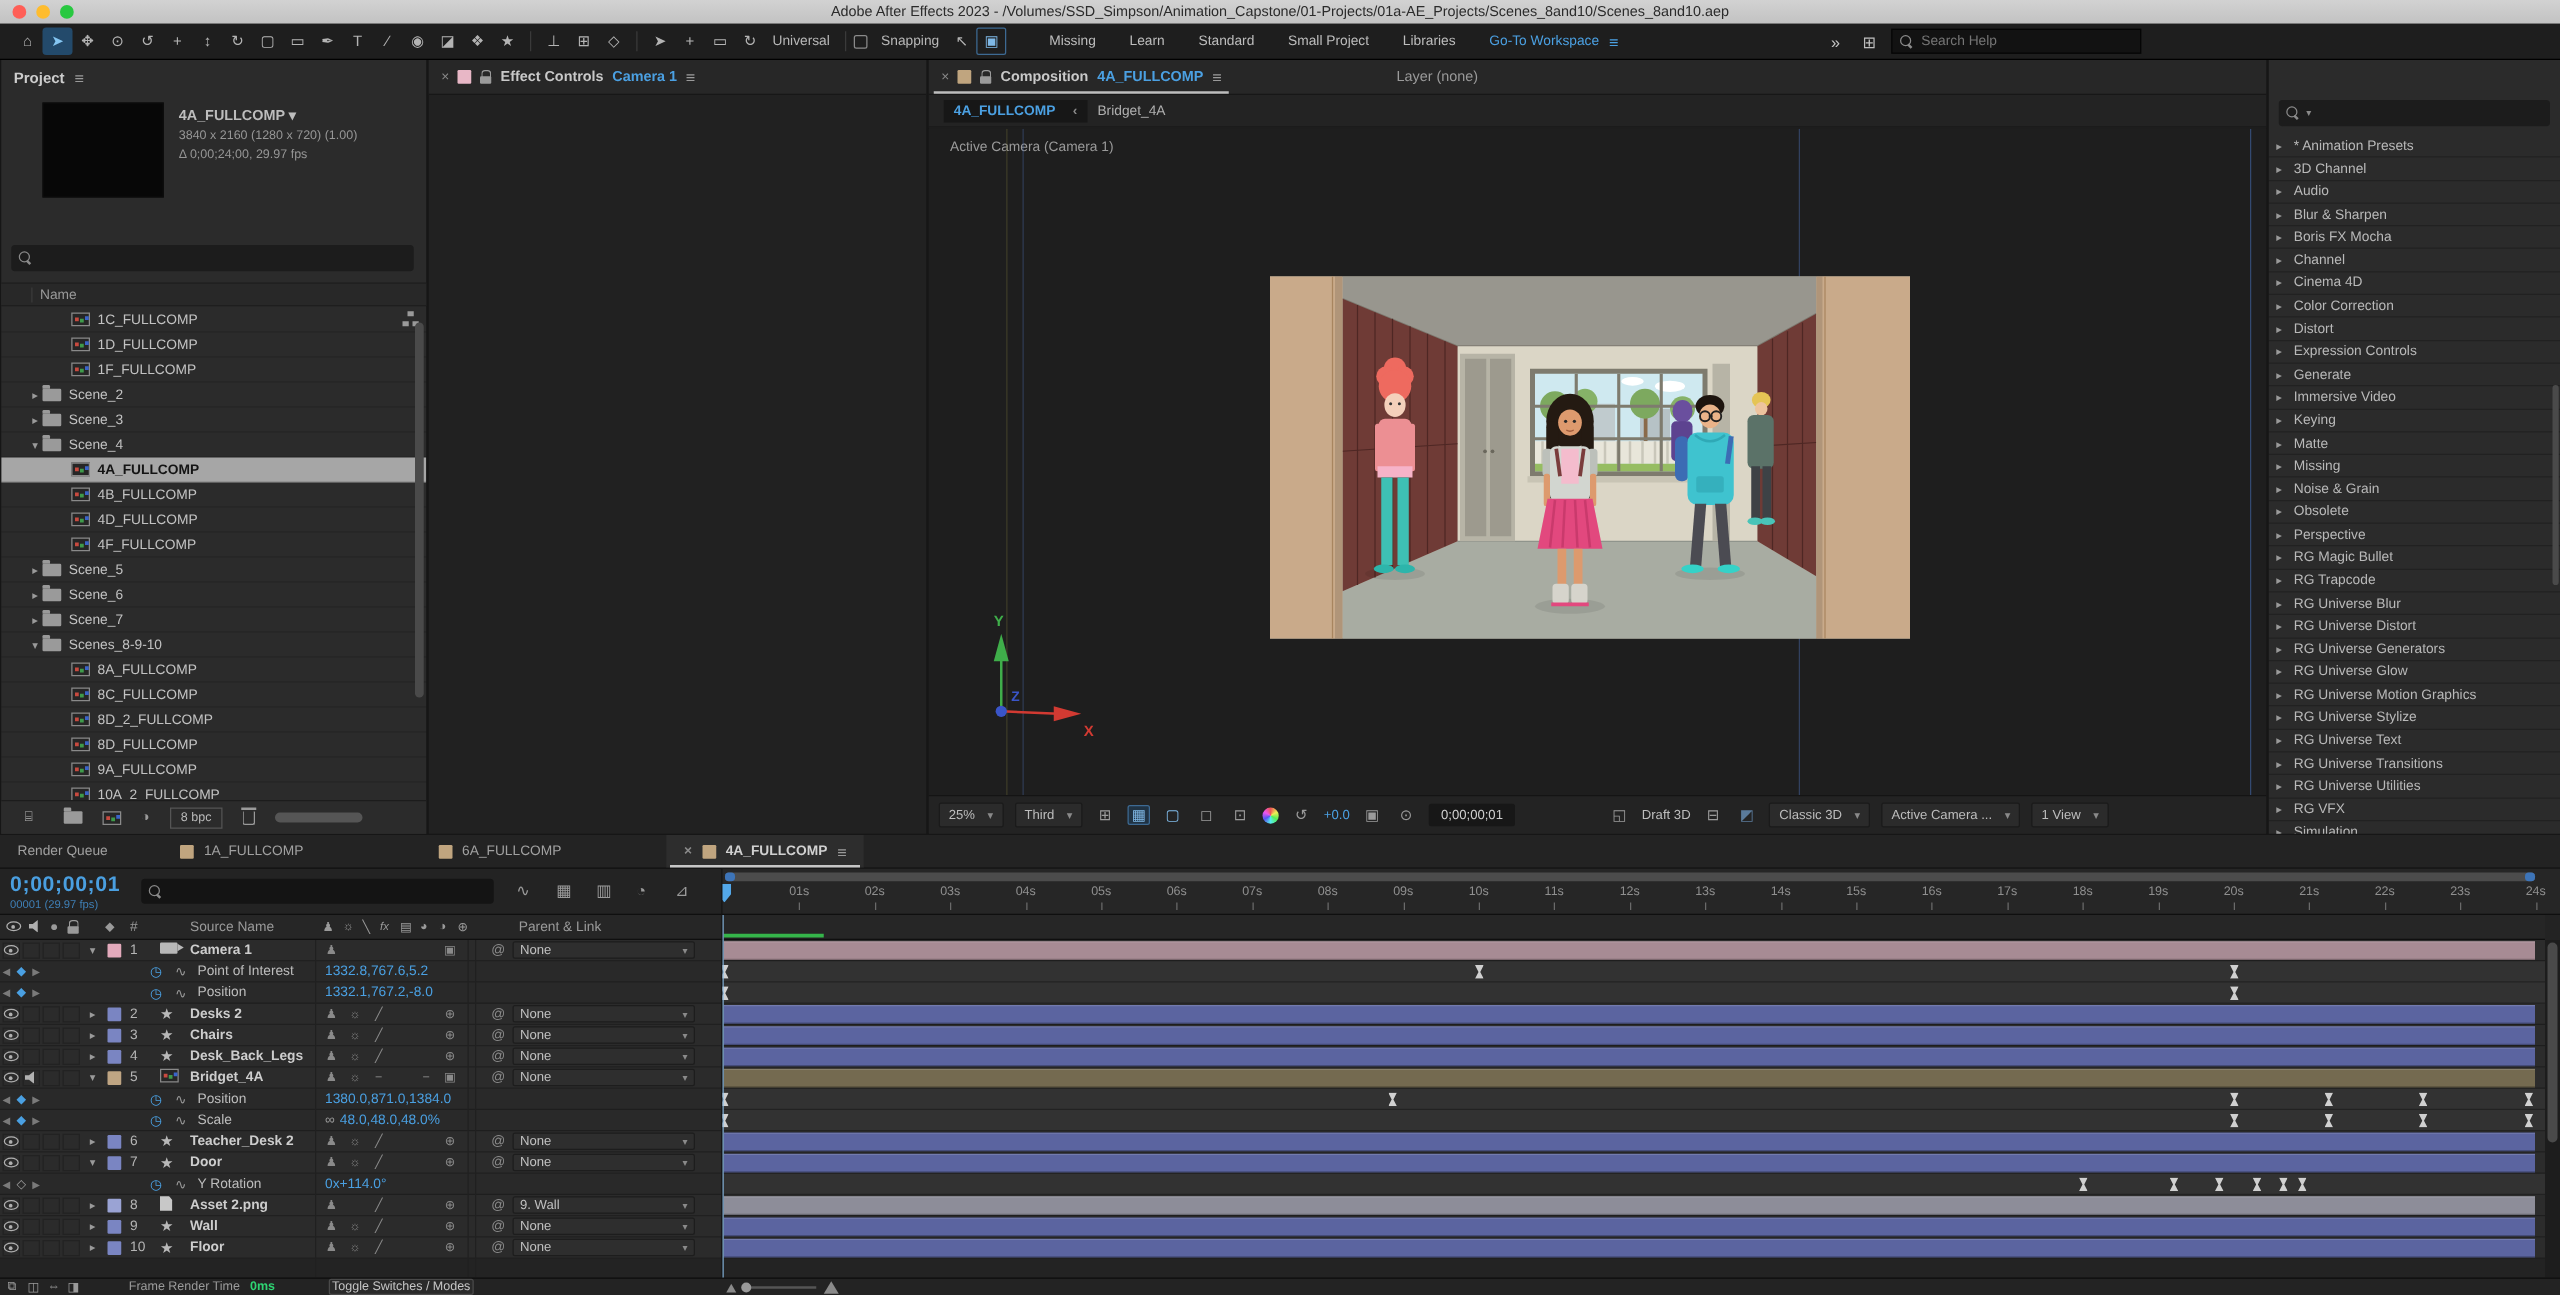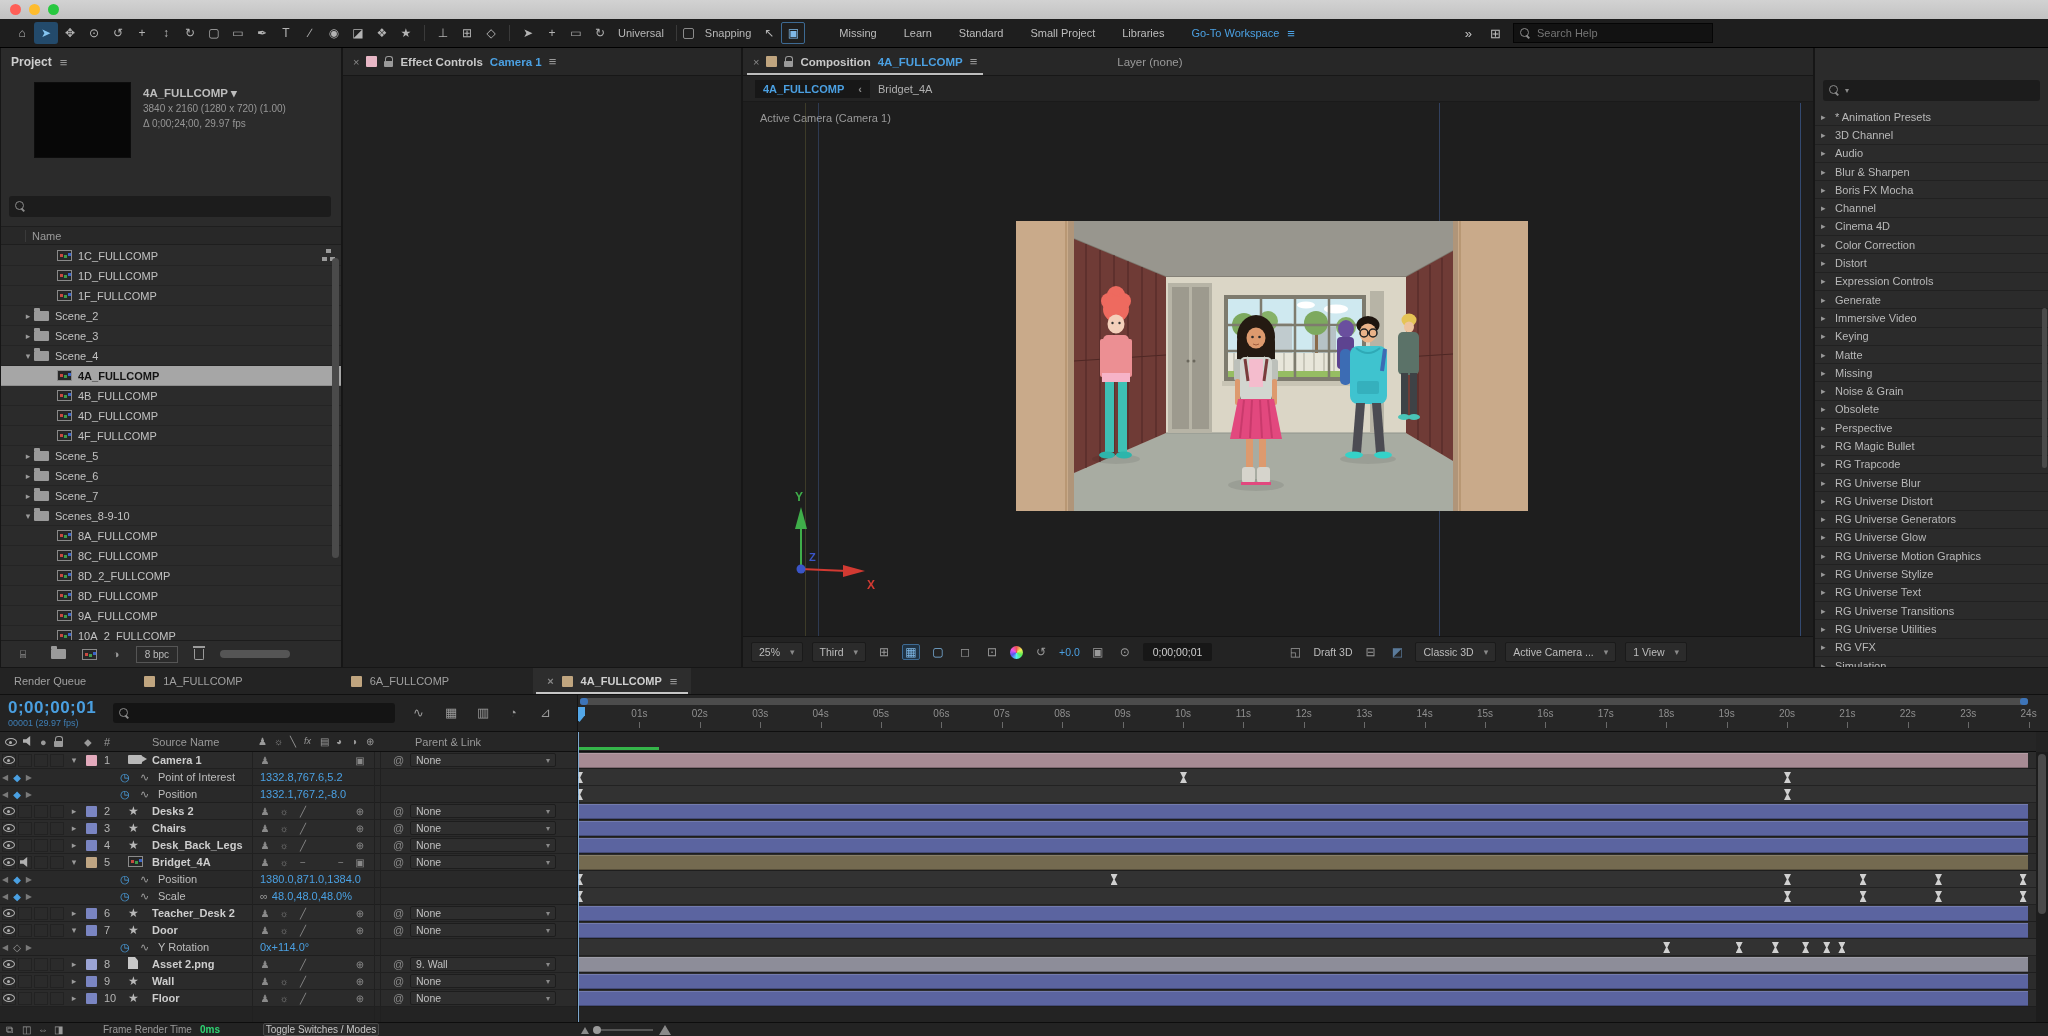--- a/index.html
+++ b/index.html
@@ -171,20 +171,21 @@
 .tltab.active{background:#2d2d2d;color:#d0d0d0;font-weight:bold;}
 .tltab.active::after{content:"";position:absolute;left:3px;right:3px;bottom:0;height:2px;background:#c6c6c6;}
 </style>
 </head>
 <body>
 
 <div id="titlebar">
   <div class="tl r"></div>
   <div class="tl y"></div>
   <div class="tl g"></div>
+  <div id="win-title">Adobe After Effects 2023 - /Volumes/SSD_Simpson/Animation_Capstone/01-Projects/01a-AE_Projects/Scenes_8and10/Scenes_8and10.aep</div>
 </div>
 
 <div id="toolbar">
   <div id="tools-main" style="display:flex;align-items:center;margin-left:10px;">
       <span class="tool">⌂</span>
       <span class="tool sel">➤</span>
       <span class="tool">✥</span>
       <span class="tool">⊙</span>
       <span class="tool">↺</span>
       <span class="tool">+</span>

